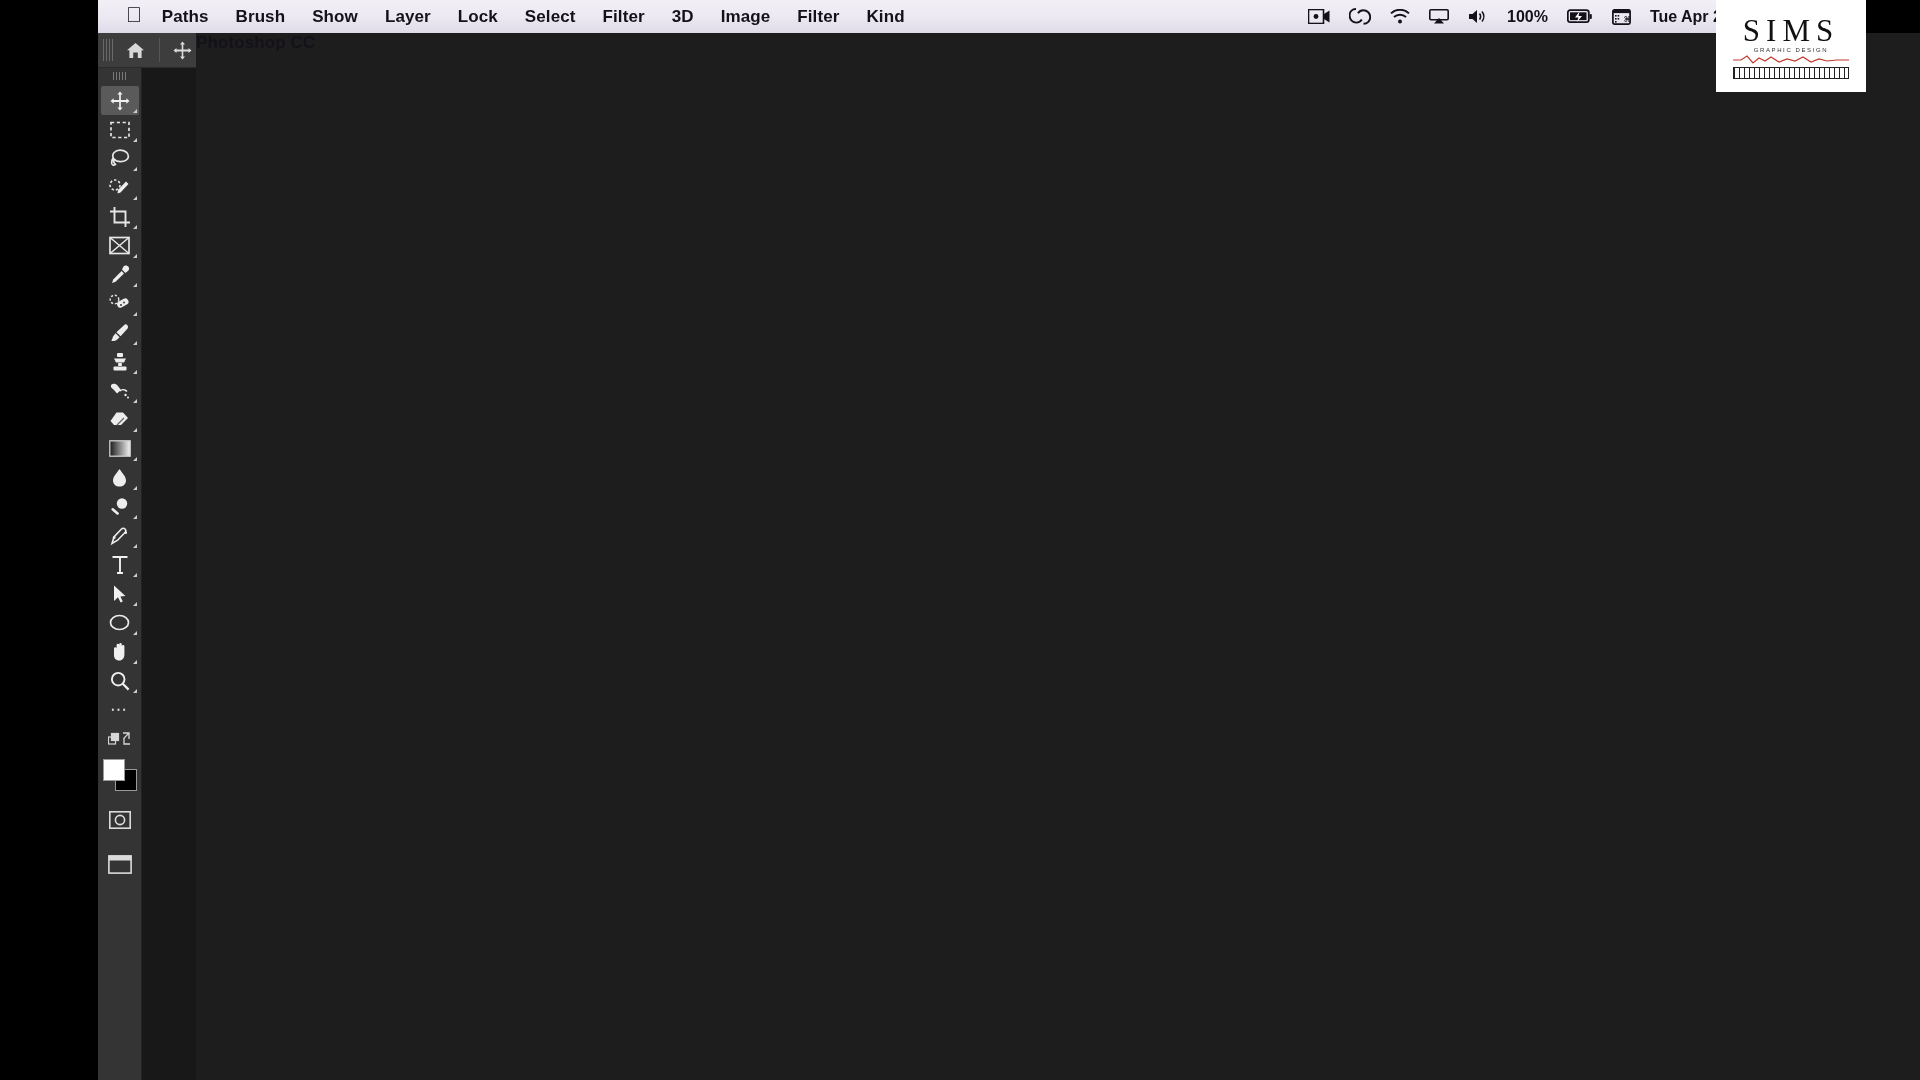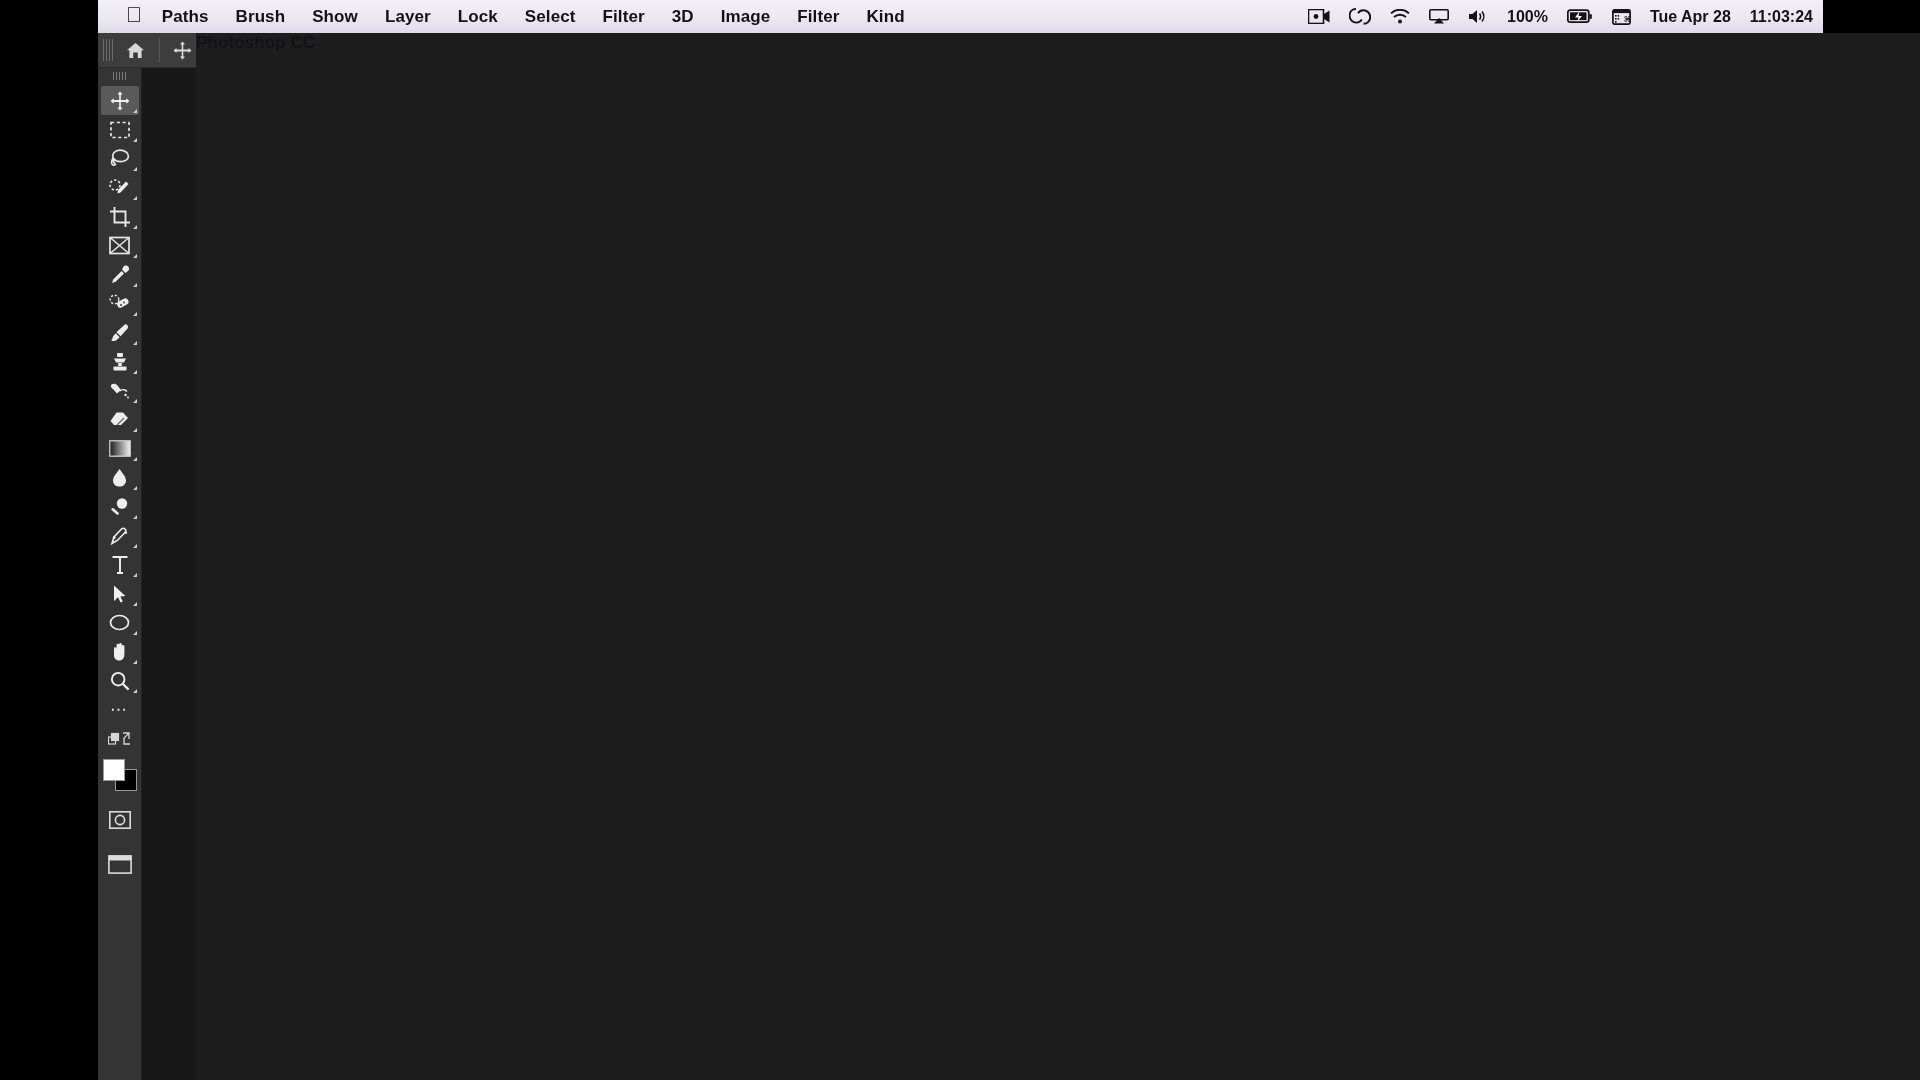--- a/index.html
+++ b/index.html
@@ -281,20 +281,28 @@
             <rect x="3" y="12" width="1.6" height="1.6" fill="#14111a"></rect>
             <rect x="5.6" y="6" width="1.6" height="1.6" fill="#14111a"></rect>
             <rect x="5.6" y="9" width="1.6" height="1.6" fill="#14111a"></rect>
           </svg>
       </span>
       <span class="tx">Tue Apr 28</span>
       <span class="tx">11:03:24</span>
     </span>
   </div>
 
+  <div class="logo">
+    <div class="big">SIMS</div>
+    <div class="sub">GRAPHIC DESIGN</div>
+    <svg class="wave" viewBox="0 0 116 11">
+      <polyline points="0,6 8,6 14,2 20,9 26,4 32,7 38,3 46,8 54,5 62,7 70,3 78,8 86,5 94,7 104,6 116,6" fill="none" stroke="#c0392b" stroke-width="1.2"></polyline>
+    </svg>
+    <div class="bar"></div>
+  </div>
 
   <div class="app">
 
     <div class="optionsbar">
       <div class="grip"></div>
       <div class="ob-home">
         <svg width="19" height="17" viewBox="0 0 19 17">
             <path d="M9.5 1 L18 8.2 L15.6 8.2 L15.6 16 L11.8 16 L11.8 10.6 L7.2 10.6 L7.2 16 L3.4 16 L3.4 8.2 L1 8.2 Z" fill="#d9d9d9"></path>
           </svg>
       </div>

